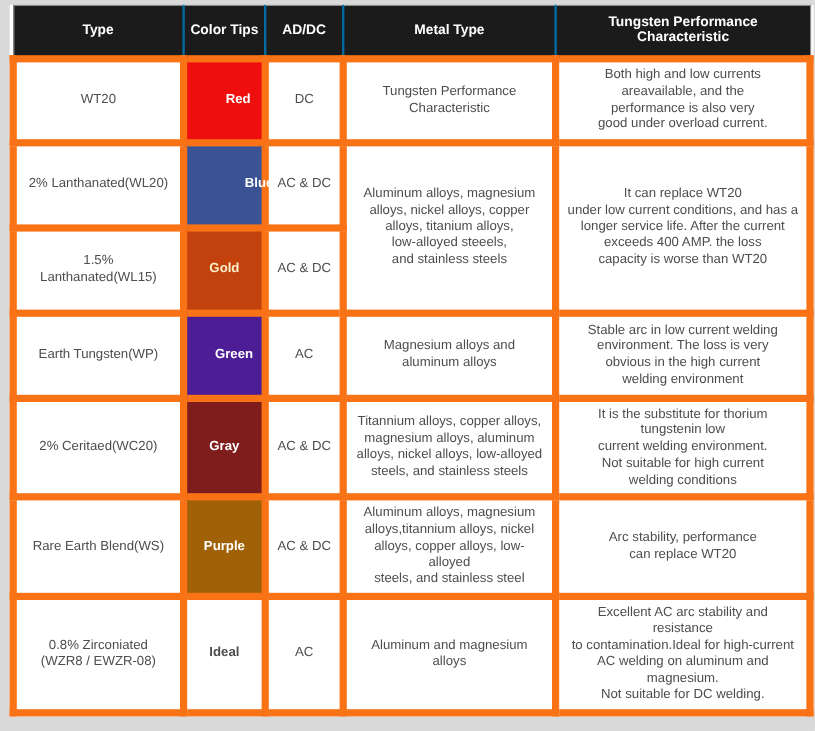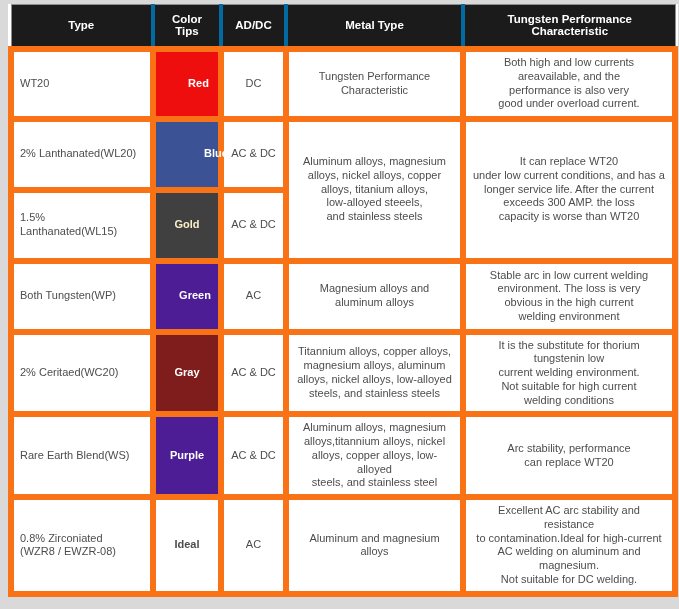--- a/index.html
+++ b/index.html
@@ -30,34 +30,34 @@
     background: #1b1b1b;
     color: #ffffff;
     font-size: 11.5px;
     font-weight: bold;
     height: 44px;
     text-align: center;
     vertical-align: middle;
     border-bottom: 1px solid #8d8d8d;
     padding: 0 4px;
   }
-  thead th + th { border-left: 4px solid #0369a1; margin-top: 32px; }
+  thead th + th { border-left: 2px solid #0369a1; margin-top: 32px; }
 
   tbody td {
     border: 6px solid #f97316;
     color: #4d4d4d;
     font-size: 11px;
     line-height: 1.25;
     vertical-align: middle;
     text-align: center;
     white-space: pre-line;
     padding: 4px 6px;
   }
   tbody td.type-cell {
-    text-align: left;
+    text-align: center;
   }
   tbody td.color-cell {
     padding: 0;
     font-weight: bold;
     white-space: normal;
   }
   tr.r-h70 { height: 70px; }
   tr.r-h71 { height: 71px; }
   tr.r-h72 { height: 72px; }
   tr.r-h74 { height: 74px; }
@@ -100,30 +100,30 @@
         <td class="color-cell" style="background-color: rgb(59, 83, 148); color: rgb(255, 255, 255); padding-left: 48px;">Blue</td>
         <td>AC &amp; DC</td>
         <td rowspan="2">Aluminum alloys, magnesium
 alloys, nickel alloys, copper
 alloys, titanium alloys,
 low-alloyed steeels,
 and stainless steels</td>
         <td rowspan="2">It can replace WT20
 under low current conditions, and has a
 longer service life. After the current
-exceeds 300 AMP. the loss
+exceeds 400 AMP. the loss
 capacity is worse than WT20</td>
       </tr>
       <tr class="r-h71">
         <td class="type-cell">1.5% Lanthanated(WL15)</td>
-        <td class="color-cell" style="background-color: #404040; color: rgb(249, 239, 201);">Gold</td>
+        <td class="color-cell" style="background-color: #c2410c; color: rgb(249, 239, 201);">Gold</td>
         <td>AC &amp; DC</td>
       </tr>
       <tr class="r-h71">
-        <td class="type-cell">Both Tungsten(WP)</td>
+        <td class="type-cell">Earth Tungsten(WP)</td>
         <td class="color-cell" style="background-color: #4c1d95; color: rgb(255, 255, 255); padding-left: 16px;">Green</td>
         <td>AC</td>
         <td>Magnesium alloys and
 aluminum alloys</td>
         <td>Stable arc in low current welding
 environment. The loss is very
 obvious in the high current
 welding environment</td>
       </tr>
       <tr class="r-h71">
@@ -135,21 +135,21 @@
 alloys, nickel alloys, low-alloyed
 steels, and stainless steels</td>
         <td>It is the substitute for thorium
 tungstenin low
 current welding environment.
 Not suitable for high current
 welding conditions</td>
       </tr>
       <tr class="r-h72">
         <td class="type-cell">Rare Earth Blend(WS)</td>
-        <td class="color-cell" style="background-color: #4c1d95; color: rgb(255, 255, 255); margin-top: 32px;">Purple</td>
+        <td class="color-cell" style="background-color: #a16207; color: rgb(255, 255, 255); margin-top: 32px;">Purple</td>
         <td>AC &amp; DC</td>
         <td>Aluminum alloys, magnesium
 alloys,titannium alloys, nickel
 alloys, copper alloys, low-alloyed
 steels, and stainless steel</td>
         <td>Arc stability, performance
 can replace WT20</td>
       </tr>
       <tr class="r-h74">
         <td class="type-cell">0.8% Zirconiated

